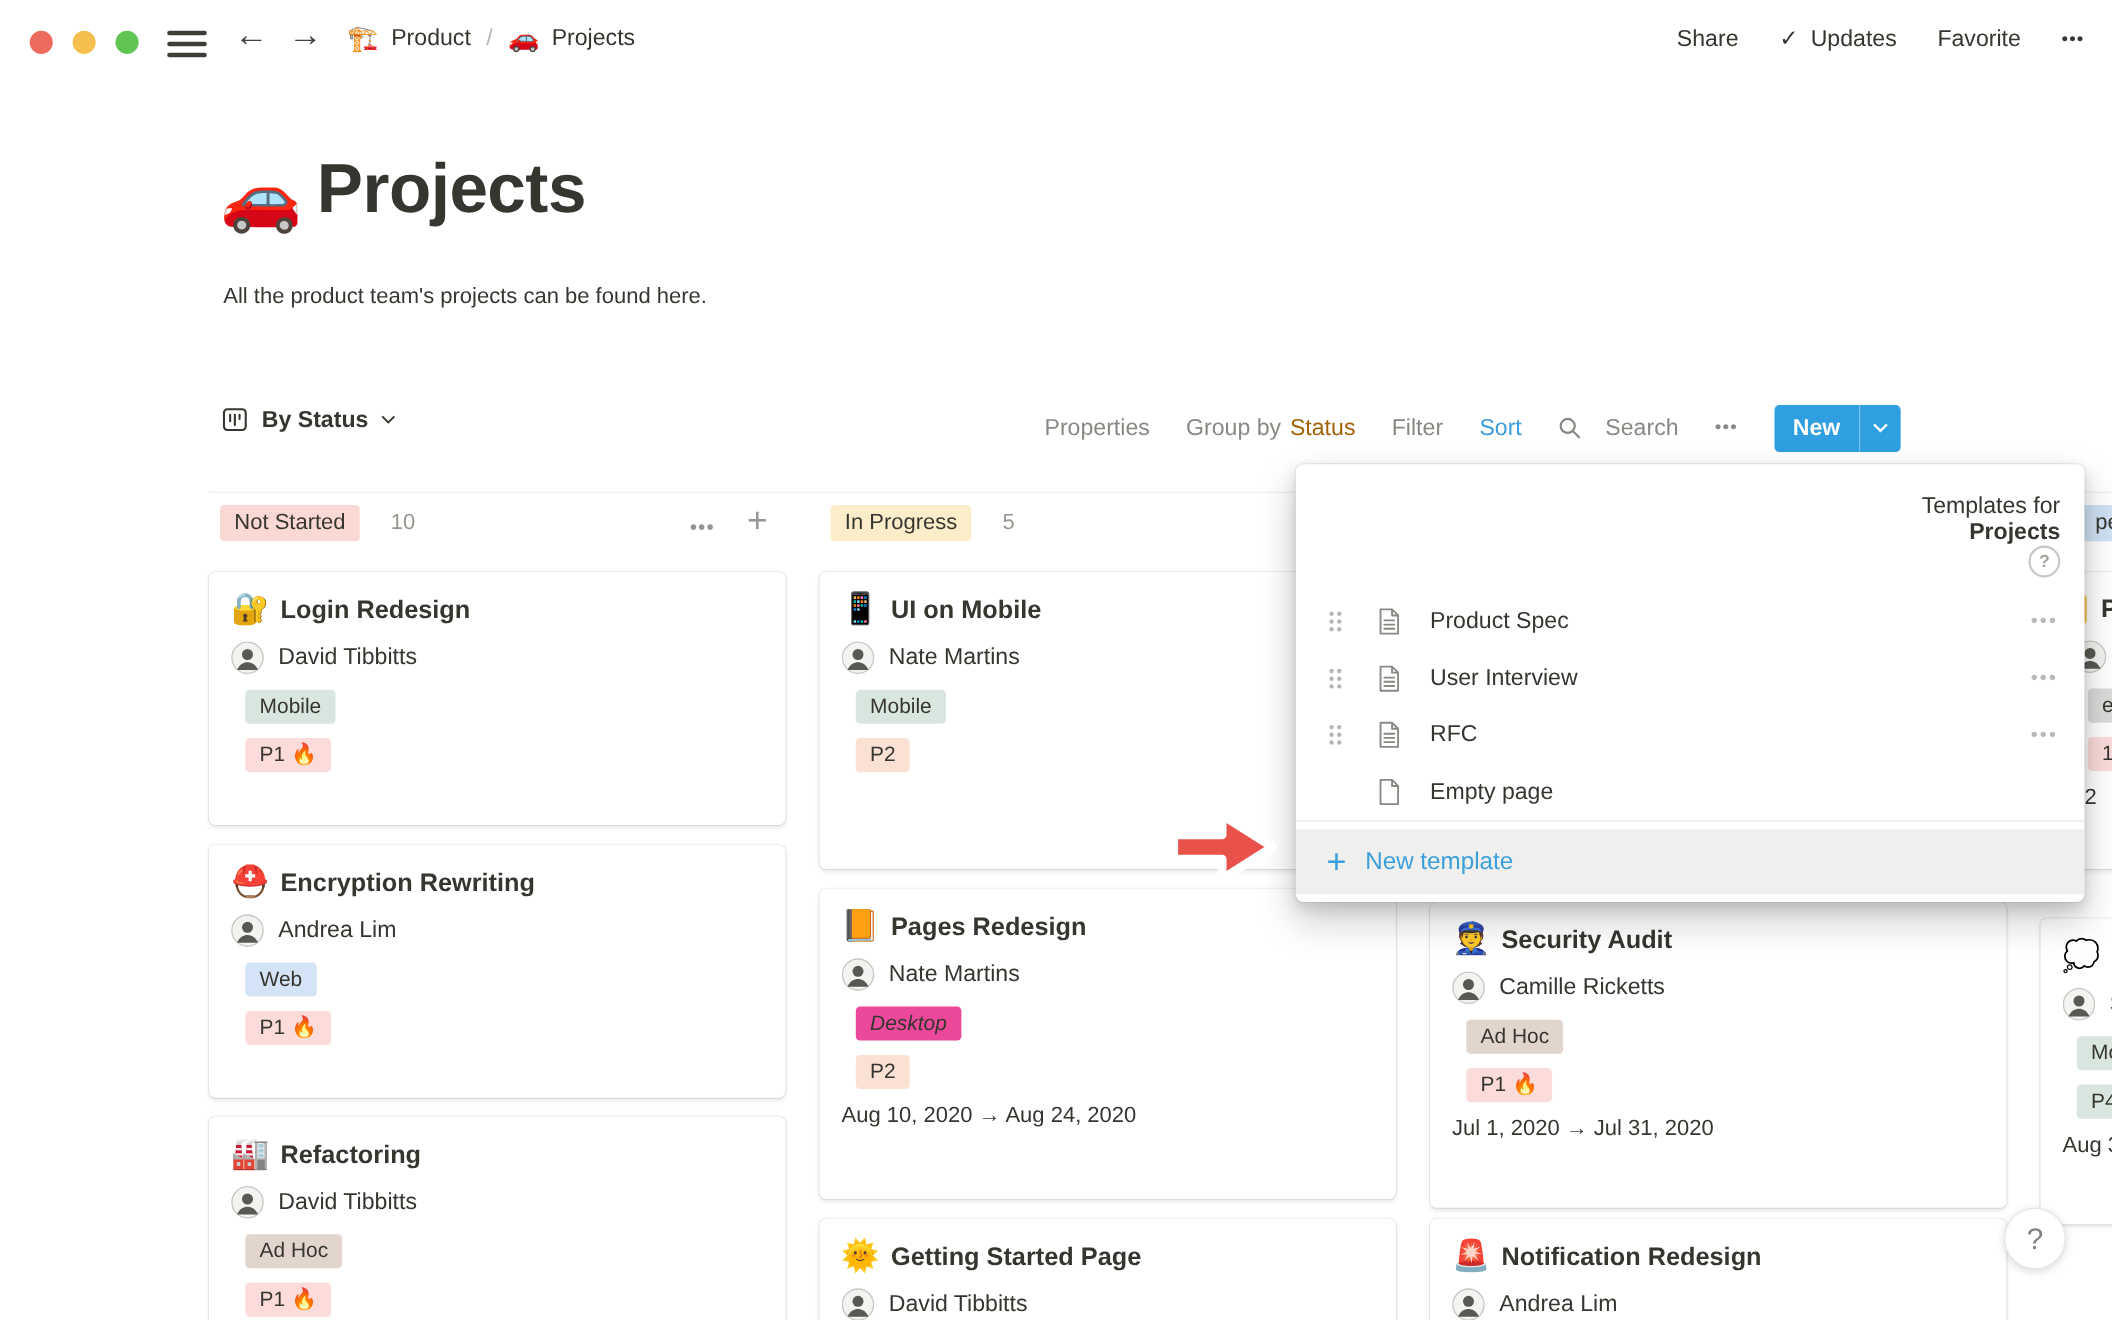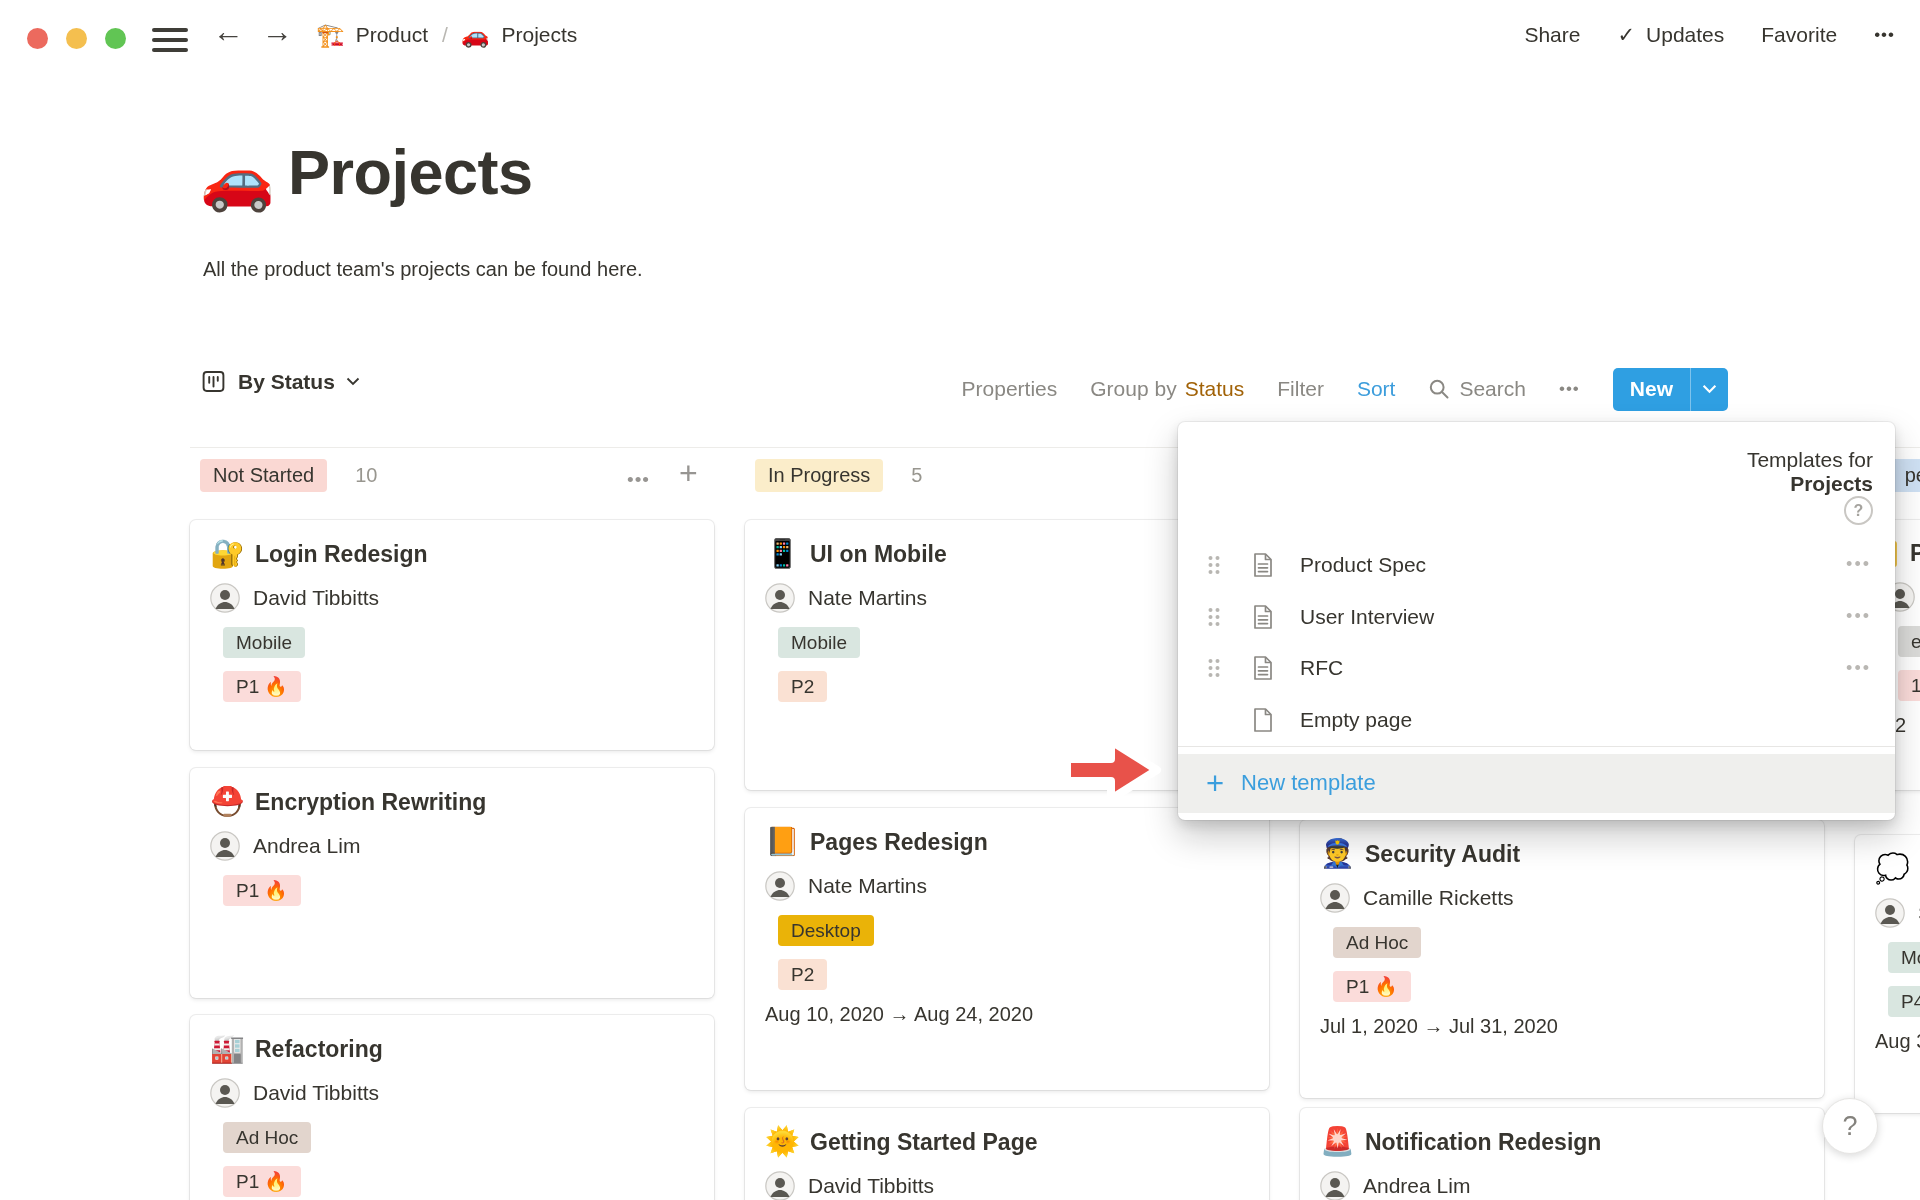--- a/index.html
+++ b/index.html
@@ -28,21 +28,21 @@
   .page-title{position:absolute;left:288px;top:136px;font-size:63px;font-weight:800;margin:0;letter-spacing:-0.5px;}
   .page-desc{position:absolute;left:203px;top:258px;font-size:20px;}
 
   
   .toolbar{position:absolute;left:190px;right:0;top:358px;height:89px;border-bottom:1px solid #EDECE9;}
   .toolbar-left{position:absolute;left:10px;top:10px;display:flex;align-items:center;gap:11px;font-size:21px;font-weight:600;cursor:pointer;}
   .toolbar-right{position:absolute;right:192px;top:0;height:62px;display:flex;align-items:center;gap:33px;font-size:21px;color:#8A8883;}
   .tb-group{display:flex;gap:8px;}
   .tb-dark{color:#a16207;}
   .tb-sort{color:#3C9DDC;}
-  .tb-search{display:flex;align-items:center;gap:9px;}
+  .tb-search{display:flex;align-items:center;gap:21px;}
   .tb-more{font-size:17px;letter-spacing:1px;}
   .new-btn{display:flex;height:43px;border-radius:5px;overflow:hidden;color:#fff;font-weight:600;cursor:pointer;}
   .new-main{background:#2F9FE2;padding:0 17px;display:flex;align-items:center;}
   .new-caret{background:#2F9FE2;width:37px;display:flex;align-items:center;justify-content:center;border-left:1px solid rgba(255,255,255,0.38);}
 
   
   .col-header{position:absolute;top:459px;display:flex;align-items:center;}
   .col-badge{display:inline-block;padding:5px 13px;border-radius:4px;font-size:20px;white-space:nowrap;}
   .col-count{margin-left:28px;color:#98968F;font-size:20px;}
   .hdr-more{position:absolute;top:469px;left:627px;color:#979592;font-size:19px;letter-spacing:1px;}
@@ -194,20 +194,21 @@
       <span>Encryption Rewriting</span>
     </div>
     <div class="card-person">
       <svg class="avatar" viewBox="0 0 30 30">
           <circle cx="15" cy="15" r="14.2" fill="#F4F3F1" stroke="#C9C7C3" stroke-width="1.2"></circle>
           <circle cx="15" cy="12" r="5" fill="#5A5852"></circle>
           <path d="M5.5 26c2-5 6-7 9.5-7s7.5 2 9.5 7" fill="#5A5852"></path>
         </svg>
       <span>Andrea Lim</span>
     </div>
+    <div class="tag-row"><span class="tag" style="background: rgb(213, 227, 247);">Web</span></div>
     <div class="tag-row"><span class="tag" style="background: rgb(251, 220, 218);">P1 🔥</span></div>
   </div>
 
   <div class="card" style="left:190px;top:1015px;height:230px">
     <div class="card-title">
       <span class="emoji">🏭</span>
       <span>Refactoring</span>
     </div>
     <div class="card-person">
       <svg class="avatar" viewBox="0 0 30 30">
@@ -249,21 +250,21 @@
       <span>Pages Redesign</span>
     </div>
     <div class="card-person">
       <svg class="avatar" viewBox="0 0 30 30">
           <circle cx="15" cy="15" r="14.2" fill="#F4F3F1" stroke="#C9C7C3" stroke-width="1.2"></circle>
           <circle cx="15" cy="12" r="5" fill="#5A5852"></circle>
           <path d="M5.5 26c2-5 6-7 9.5-7s7.5 2 9.5 7" fill="#5A5852"></path>
         </svg>
       <span>Nate Martins</span>
     </div>
-    <div class="tag-row"><span class="tag" style="background: #eab308;">Desktop</span></div>
+    <div class="tag-row"><span class="tag" style="background: #ec4899; font-style: italic;">Desktop</span></div>
     <div class="tag-row"><span class="tag" style="background: rgb(250, 225, 211);">P2</span></div>
     <div class="card-dates">Aug 10, 2020 → Aug 24, 2020</div>
   </div>
 
   <div class="card" style="left:745px;top:1108px;height:230px">
     <div class="card-title">
       <span class="emoji">🌞</span>
       <span>Getting Started Page</span>
     </div>
     <div class="card-person">

